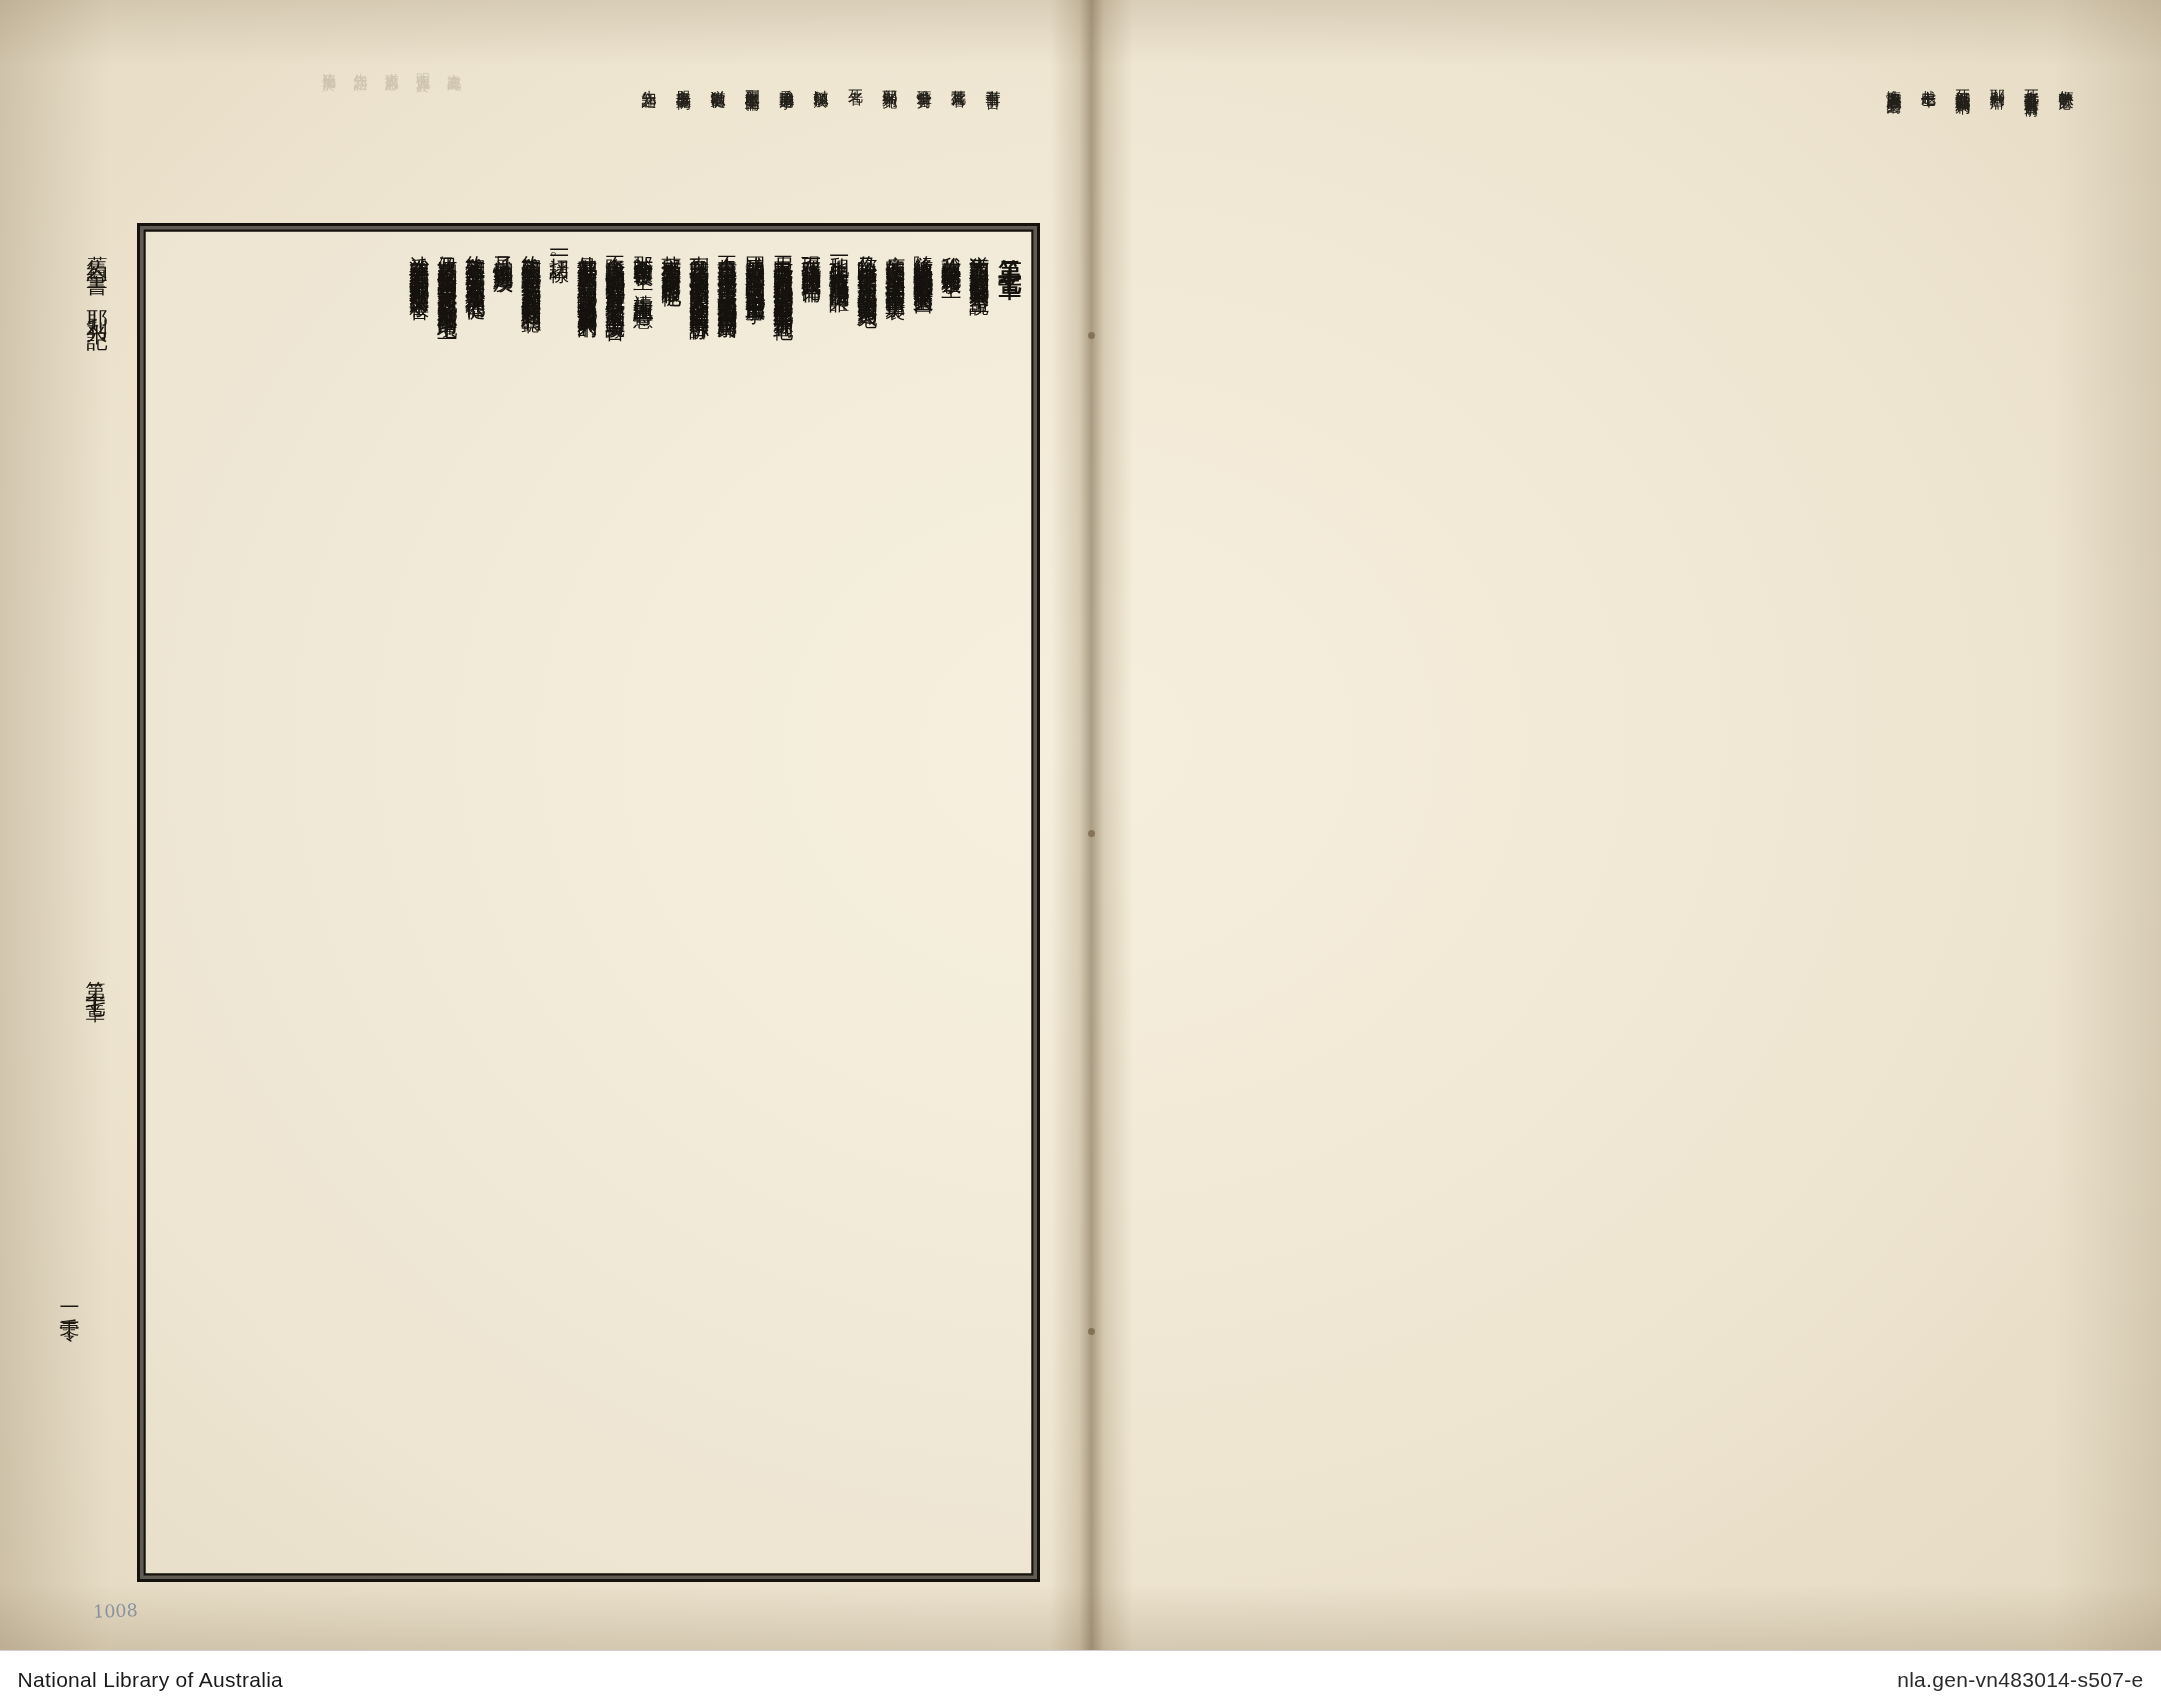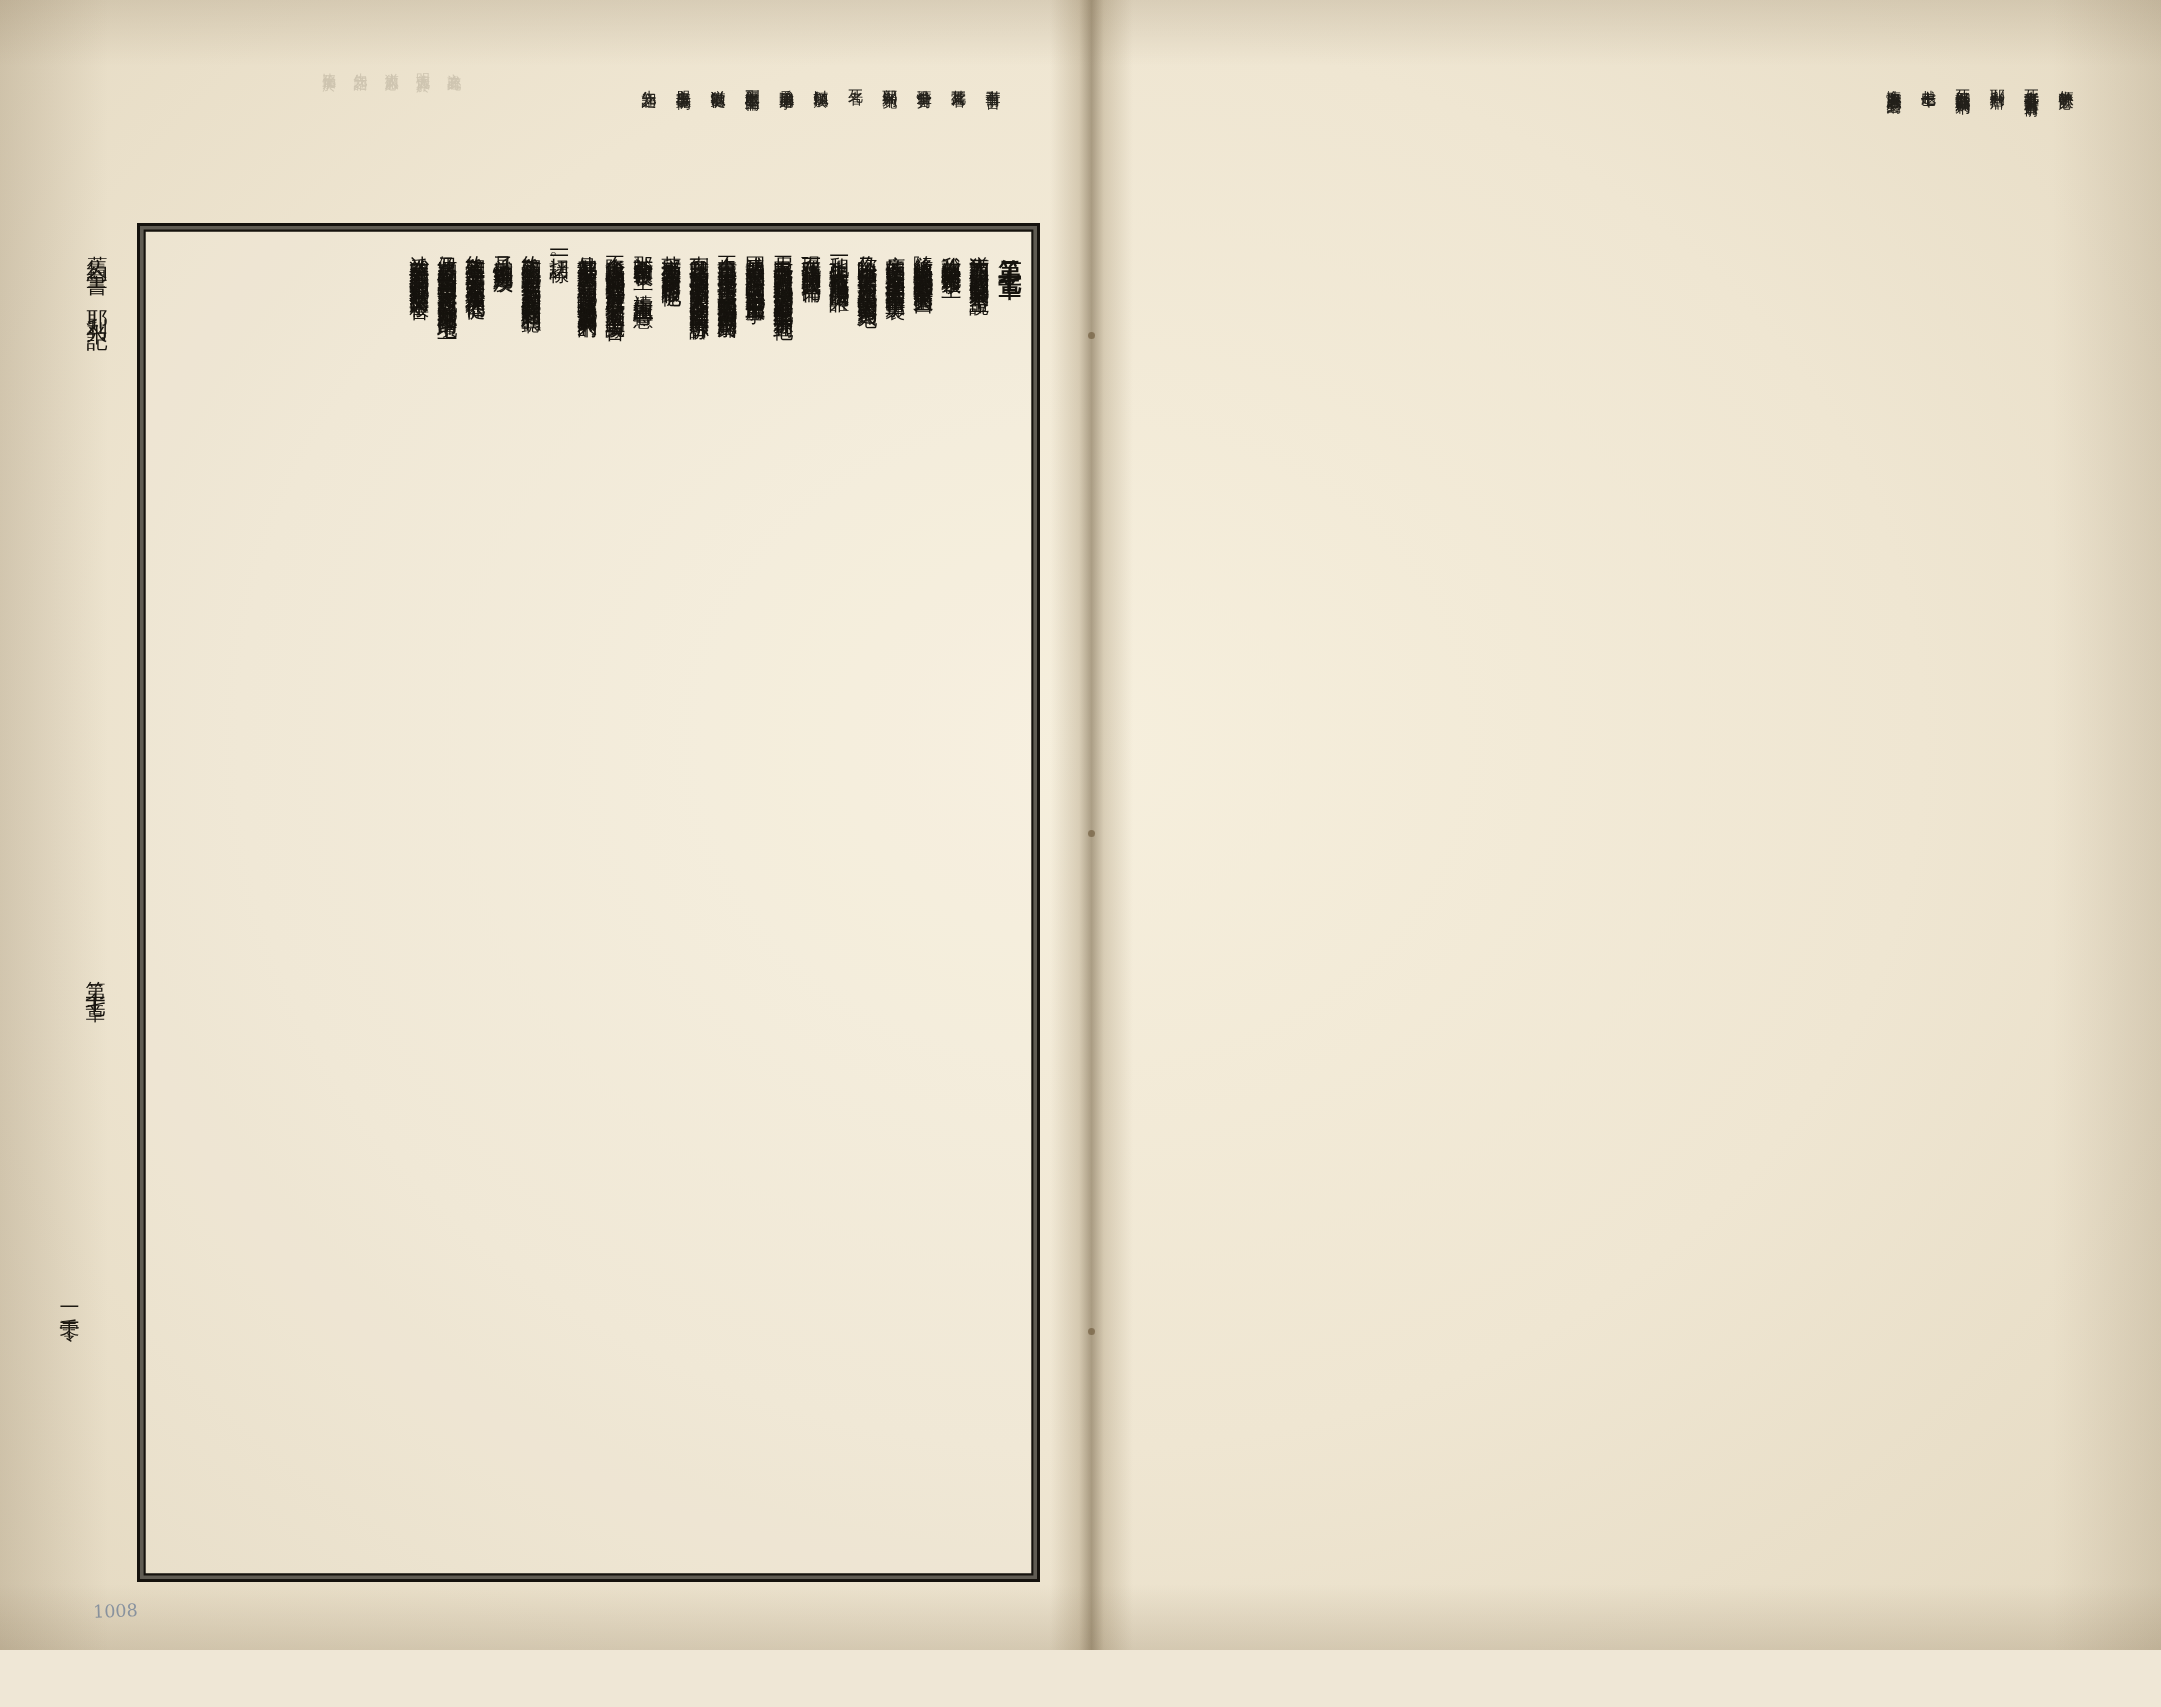--- a/index.html
+++ b/index.html
@@ -276,15 +276,19 @@
         <div class="note-col">死控以罪當擬衆執耶利米</div>
         <div class="note-col">越七十年巴</div>
         <div class="note-col">悔改必蒙恩否則必受罰</div>
       </div>
 
     </div>
 
     <div style="position:absolute;left:57px;top:1297px;writing-mode:vertical-rl;text-orientation:upright;font-size:20px;letter-spacing:5.2px;color:#16130e;">一千零一</div>
   </div>
 
+  <div id="caption-bar">
+    <div class="cap">National Library of Australia</div>
+    <div class="cap right">nla.gen-vn483014-s507-e</div>
+  </div>
 
 </div>
 
 
 </body></html>

